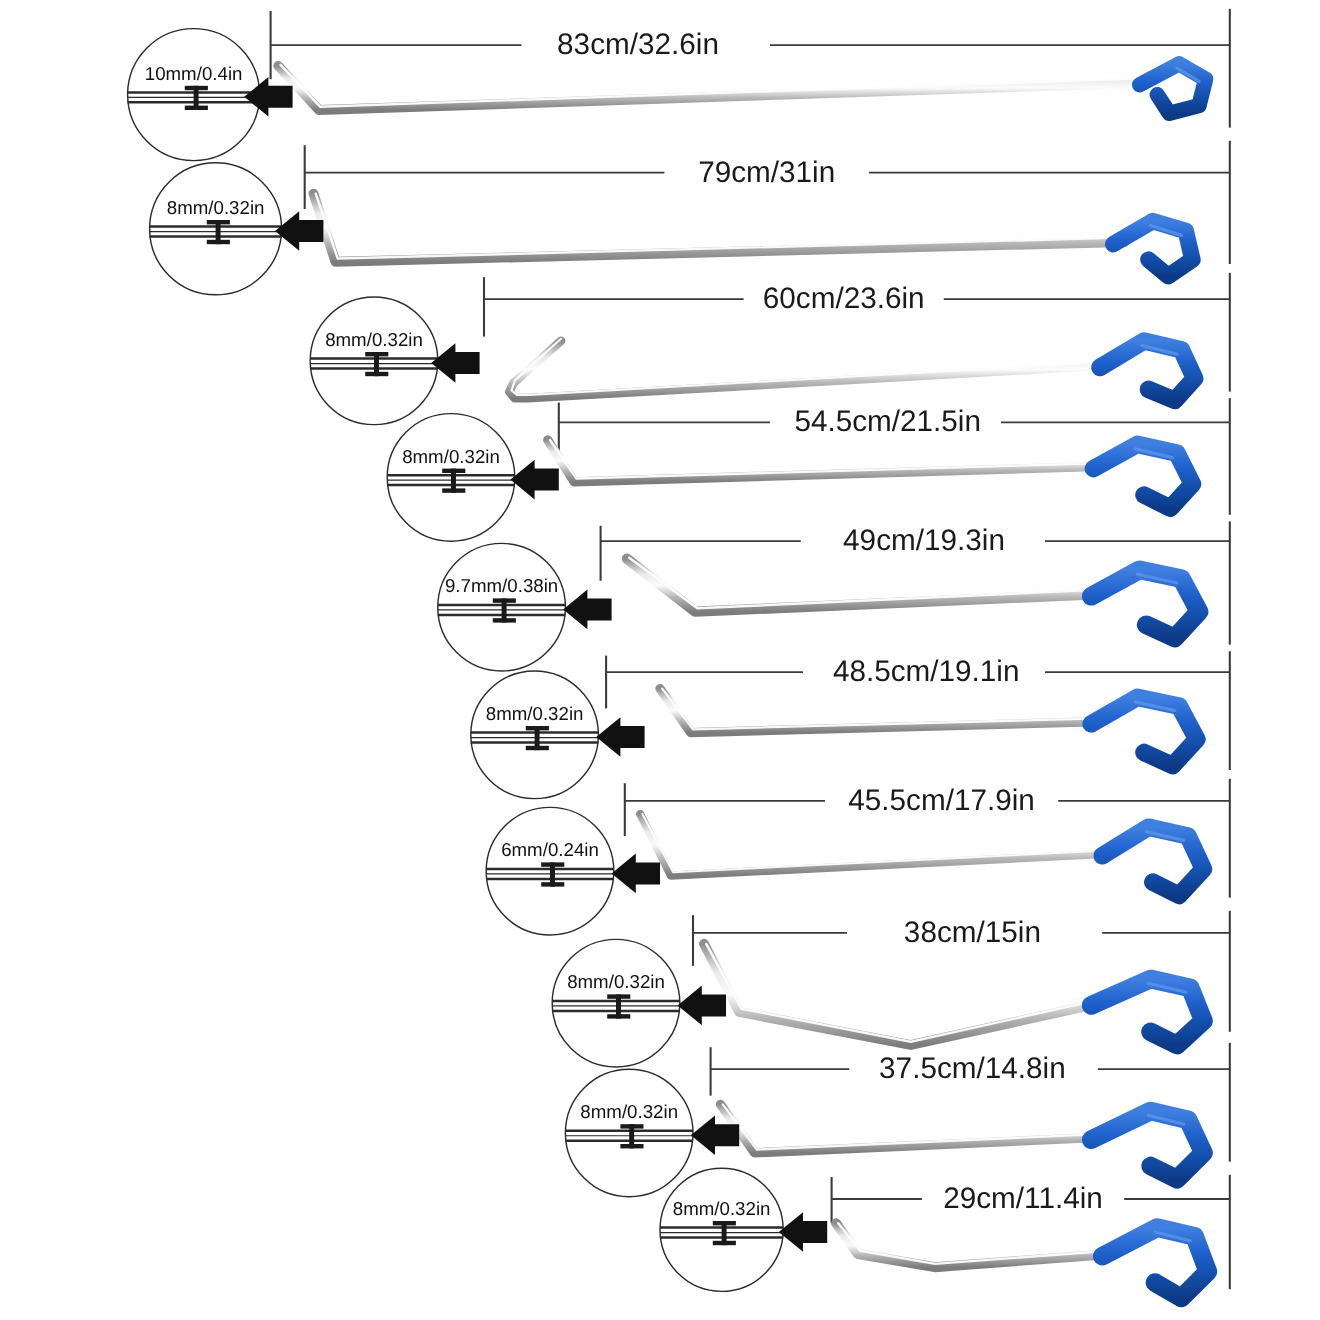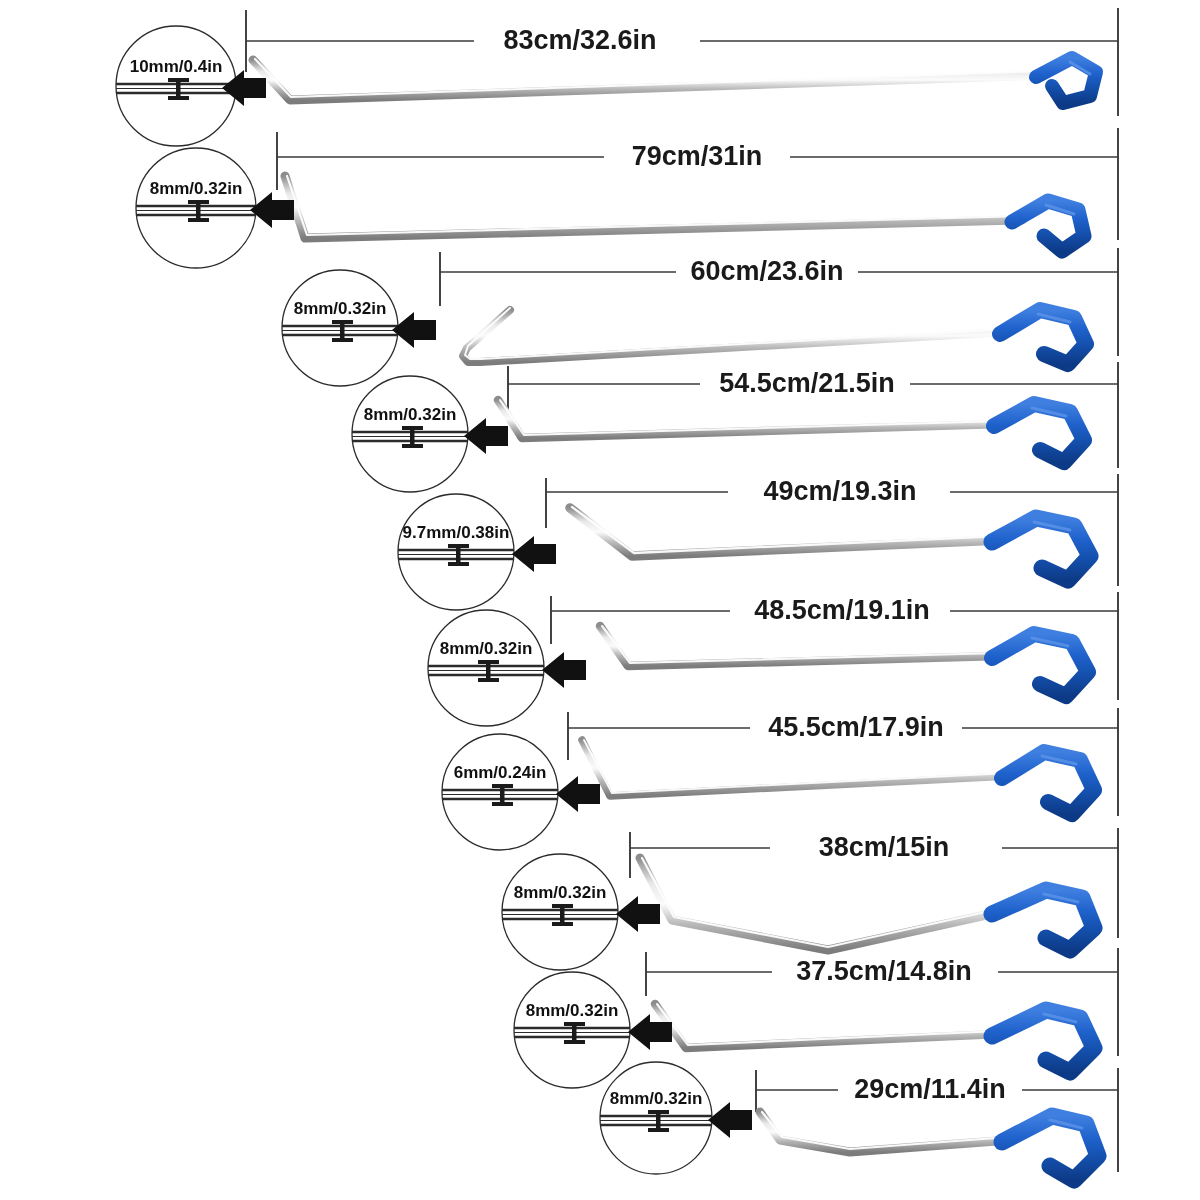--- a/index.html
+++ b/index.html
@@ -6,21 +6,21 @@
   html,body{margin:0;padding:0;}
   body{
     width:1200px;height:1200px;
     background:#ffffff;
     font-family:"Liberation Sans", sans-serif;
     overflow:hidden;
     position:relative;
   }
   #stage{
     position:absolute;inset:0;
-    width:1200px;height:852px;font-weight:bold;
+    width:1200px;height:852px;
   }
   svg.diagram{
     position:absolute;top:0;left:0;
     width:1200px;height:1200px;
     display:block;
   }
   text.dimlabel{
     font-family:"Liberation Sans", sans-serif;
     font-size:27px;
     fill:#1a1a1a;

